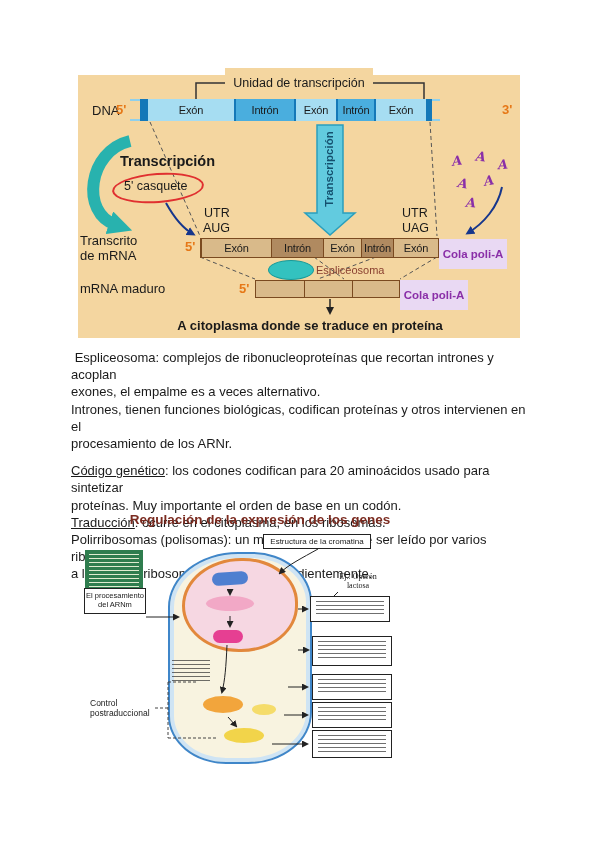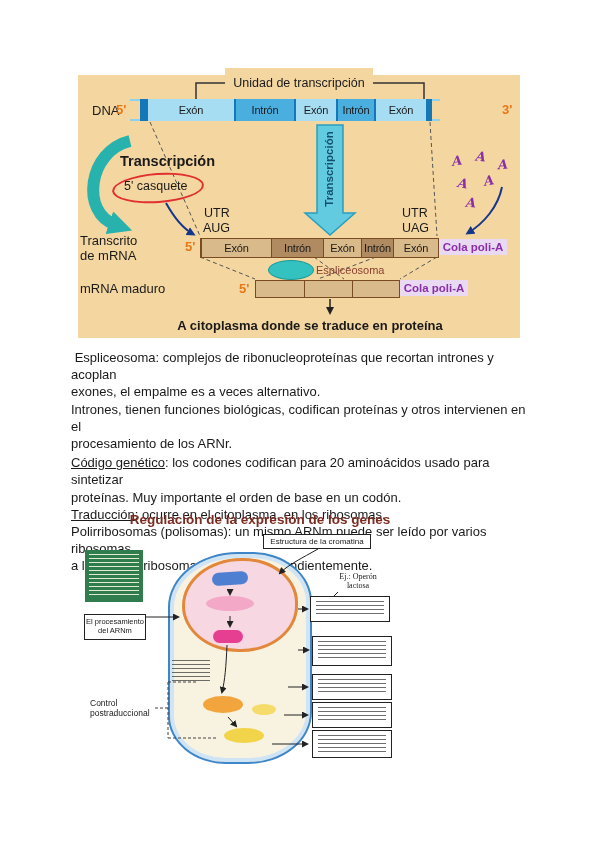--- a/index.html
+++ b/index.html
@@ -29,57 +29,57 @@
                   transform:rotate(-90deg);text-align:center;font-size:11.5px;font-weight:bold;color:#14506e;}
   .transcription-bold{position:absolute;left:42px;top:78px;z-index:3;font-size:14.5px;font-weight:bold;}
   .cap-label{position:absolute;left:46px;top:104px;z-index:4;font-size:12.5px;}
   .cap-ellipse{position:absolute;left:34px;top:98px;width:88px;height:26px;z-index:4;
                border:2px solid #e03030;border-radius:50%;transform:rotate(-4deg);}
   .mrna-bar{position:absolute;left:122px;top:163px;height:18px;display:flex;z-index:2;
             border:1px solid #7a4a20;box-sizing:content-box;}
   .mrna-bar .seg{height:18px;border-left:1px solid #7a4a20;}
   .exon2{background:var(--exon-tan,#d9ba8a);}
   .intron2{background:var(--intron-tan,#b08a60);}
-  .cola{position:absolute;height:16px;z-index:2;background:var(--polya-bg,#e9d9f3);
+  .cola{position:absolute;height:30px;z-index:2;background:var(--polya-bg,#e9d9f3);
         color:var(--polya-purple,#8a2fa8);font-size:11.5px;display:flex;align-items:center;
         justify-content:center;font-weight:bold;}
   .mature-bar{position:absolute;left:177px;top:205px;width:145px;height:18px;z-index:2;
               background:var(--exon-tan,#d9ba8a);border:1px solid #7a4a20;box-sizing:border-box;}
   .mature-bar .junction{position:absolute;top:0;width:1px;height:16px;background:#7a4a20;}
   .spliceosome{position:absolute;left:190px;top:185px;width:44px;height:18px;z-index:3;
                background:#33c2bf;border:1px solid #1a9a98;border-radius:50%;}
   .spliceo-label{position:absolute;left:238px;top:189px;z-index:3;font-size:11px;color:#8a4030;}
   .pa{position:absolute;z-index:3;font-family:"DejaVu Serif",serif;font-style:italic;
       font-weight:bold;font-size:13px;color:var(--polya-purple,#8a2fa8);}
   .bottom-caption{position:absolute;left:0;top:243px;width:464px;z-index:3;text-align:center;
                   font-size:13px;font-weight:bold;}
 
   
   .notes{position:absolute;left:71px;top:349px;width:462px;font-size:13px;line-height:17.2px;}
   .notes p{margin:0;white-space:pre-wrap;}
-  .notes .gap{margin-top:2px;}
+  .notes .gap{margin-top:10px;}
   .ul{text-decoration:underline;}
 
   
   .figure-title{position:absolute;left:80px;top:512px;width:360px;text-align:center;
                 font-size:13.5px;font-weight:bold;color:#7b2b20;}
   .figure{position:absolute;left:80px;top:532px;width:360px;height:235px;}
   .fsvg{z-index:3;}
   .fbox{position:absolute;z-index:4;background:#fff;border:1px solid #222;box-sizing:border-box;}
   .chromatin-box{left:183px;top:2px;width:108px;height:15px;font-size:8px;line-height:13px;text-align:center;}
   .cell{position:absolute;left:88px;top:20px;width:144px;height:212px;z-index:1;
         background:#f8f3e0;border:2px solid #3f86c9;border-radius:70px 60px 64px 58px/55px 50px 52px 48px;
         box-shadow:inset 0 0 0 4px #cfe4f4;box-sizing:border-box;}
   .nucleus{position:absolute;left:102px;top:26px;width:116px;height:94px;z-index:2;
            background:#f6d7e2;border:3px solid #e2883c;border-radius:52% 48% 50% 50%;box-sizing:border-box;}
   .blob{position:absolute;z-index:3;border-radius:50%;}
   .green-box{position:absolute;left:5px;top:18px;width:58px;height:52px;z-index:4;background:#2f7d4e;}
   .stripes{background-image:repeating-linear-gradient(to bottom,rgba(50,50,50,.7) 0 1px,transparent 1px 4px);}
   .stripes-light{background-image:repeating-linear-gradient(to bottom,rgba(255,255,230,.85) 0 1px,transparent 1px 4px);}
-  .proc-box{left:4px;top:82px;width:62px;height:26px;font-size:7.5px;line-height:8.5px;
+  .proc-box{left:4px;top:56px;width:62px;height:26px;font-size:7.5px;line-height:8.5px;
             text-align:center;padding-top:3px;}
   .ej-label{position:absolute;left:246px;top:40px;width:64px;z-index:4;font-size:8px;
             line-height:9px;text-align:center;font-family:Liberation Serif, serif;}
   .ctrl-label{position:absolute;left:10px;top:166px;width:64px;z-index:4;font-size:8.5px;
               line-height:10px;text-align:left;}
   .rbox{padding:4px 5px;}
 </style>
 </head>
 <body>
 

